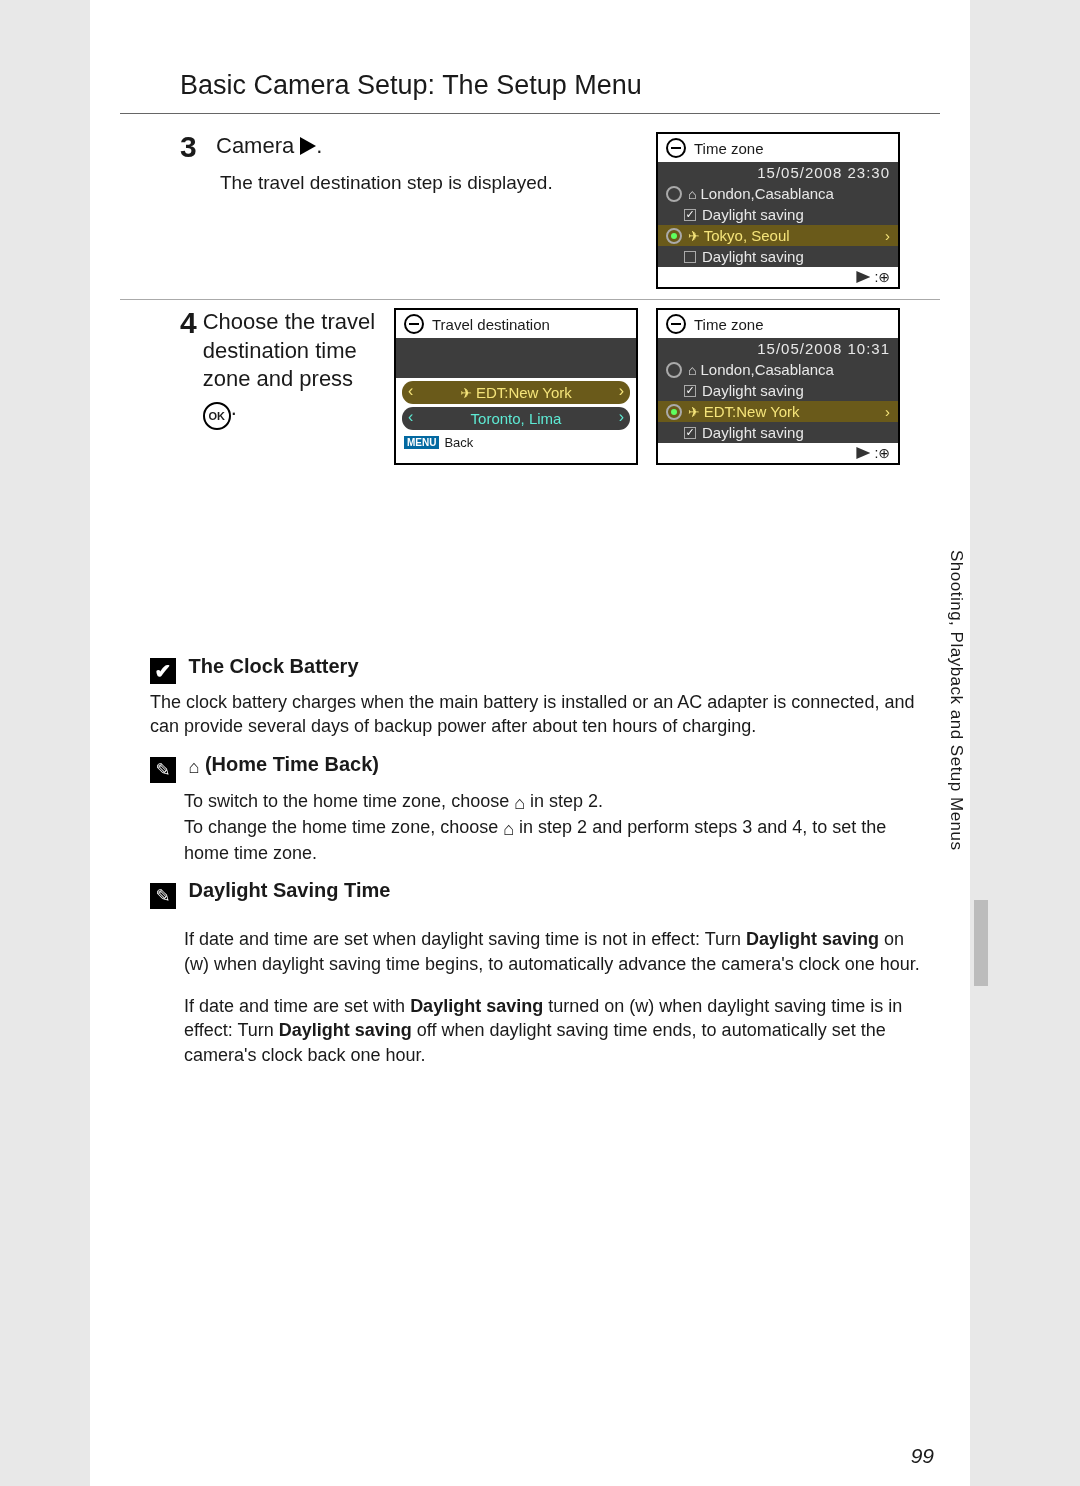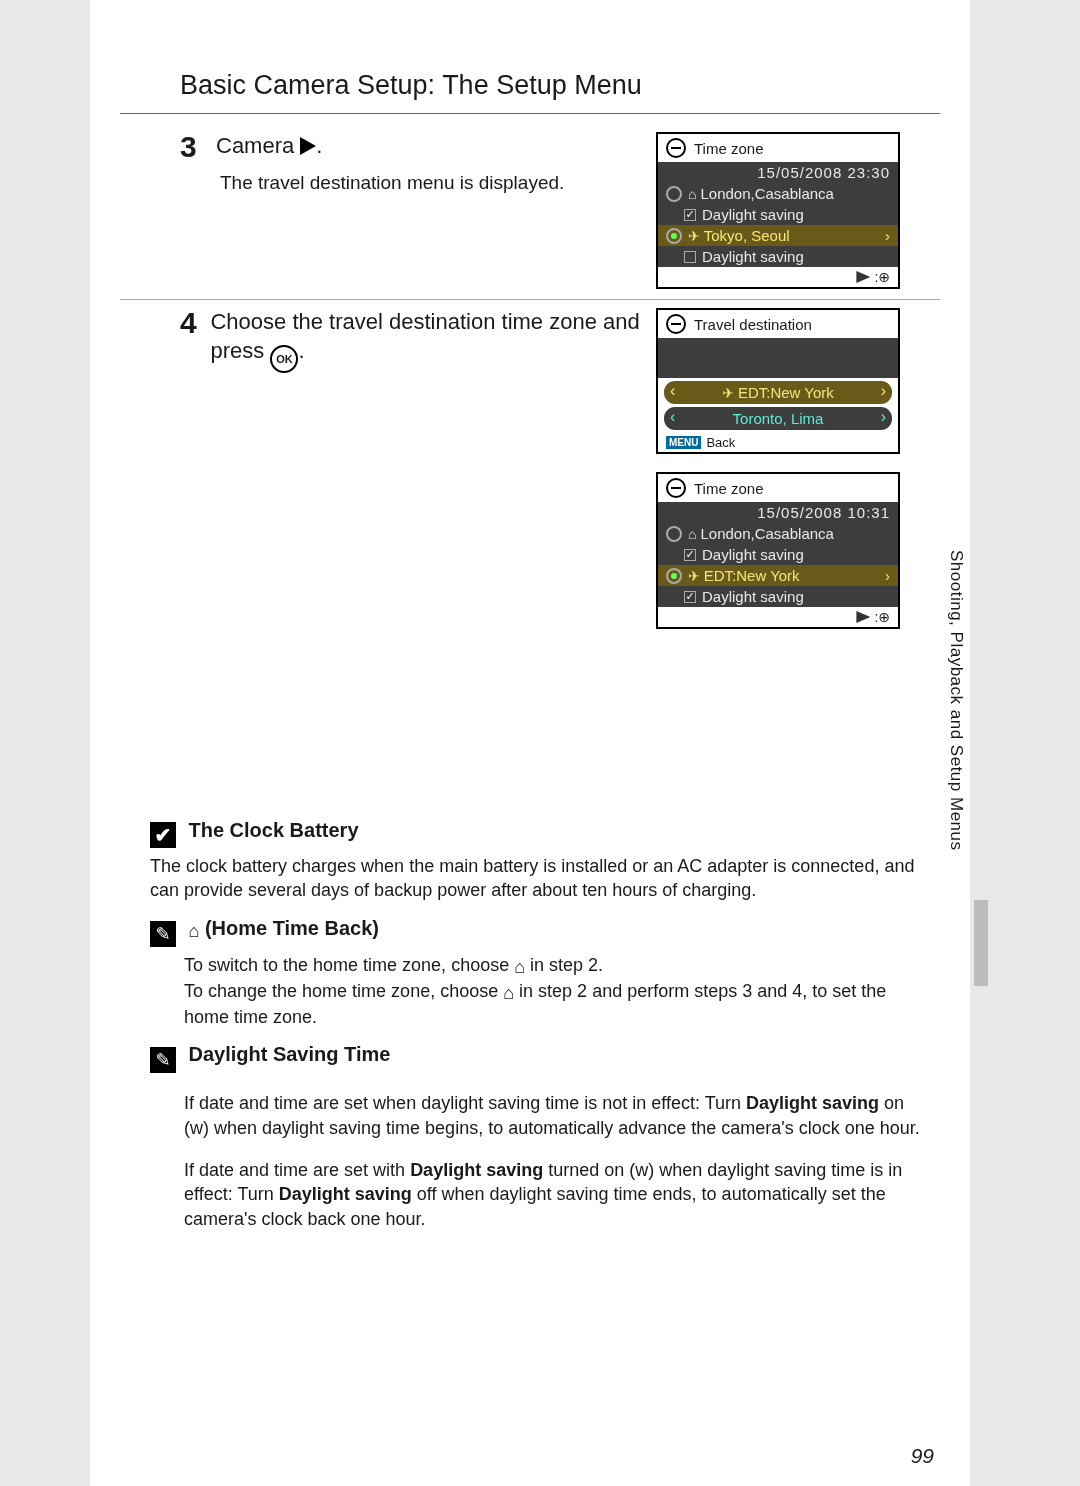--- a/index.html
+++ b/index.html
@@ -106,21 +106,21 @@
     font-size:20px; font-weight:700;
     margin-left:8px;
   }
   .notes {
     padding: 10px 50px 10px 60px;
   }
   .notes .note { margin-bottom: 12px; }
   .notes .note-body { font-size:18px; line-height:1.35; margin:6px 0 14px 34px; }
   .notes .note-body.nopad { margin-left:0; }
   
-  .screenshots { display:flex; flex-direction:column; gap:18px; }
+  .screenshots { display:flex; flex-direction:row; gap:18px; }
   .lcd {
     width: 240px;
     border: 2px solid #000;
     font-family: Arial, sans-serif;
     font-size: 15px;
     user-select:none;
   }
   .lcd .title {
     background:#fff;
     padding:4px 8px;
@@ -225,21 +225,21 @@
   <div class="section">
     <div class="flex">
       <div class="txt">
         <div class="step-head">
           <span class="stepnum">3</span>
           <span class="steptitle">
             <span>Camera </span><span class="tri-right"></span><span>.</span>
           </span>
         </div>
         <div class="body">
-          <p>The travel destination menu is displayed.</p>
+          <p>The travel destination step is displayed.</p>
         </div>
       </div>
 
       <div class="lcd">
         <div class="title">
             <span class="glb"></span>
             <span>Time zone</span>
           </div>
         <div class="dark date-row">15/05/2008   23:30</div>
         <div class="dark row">

